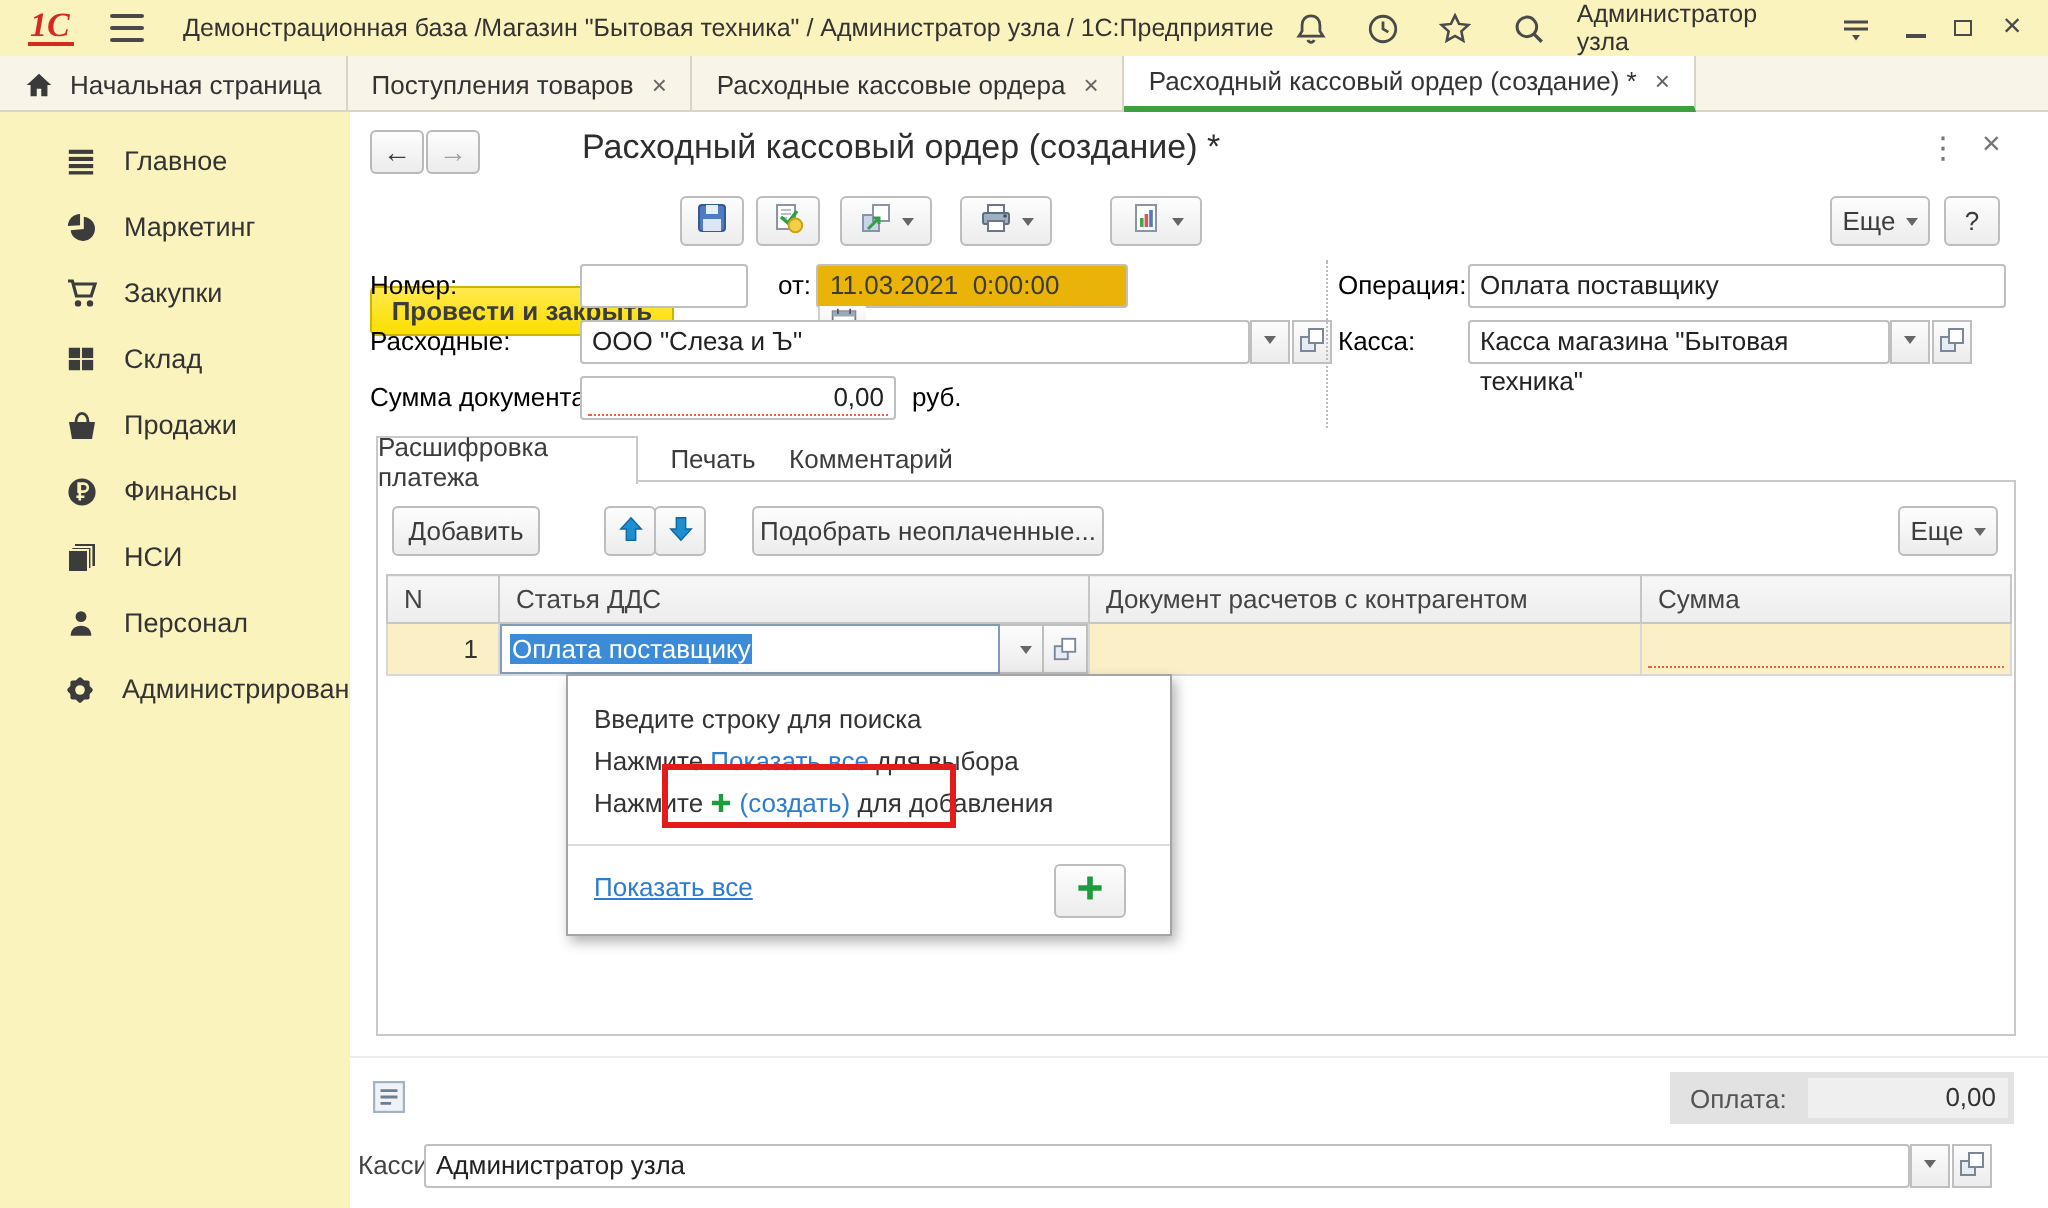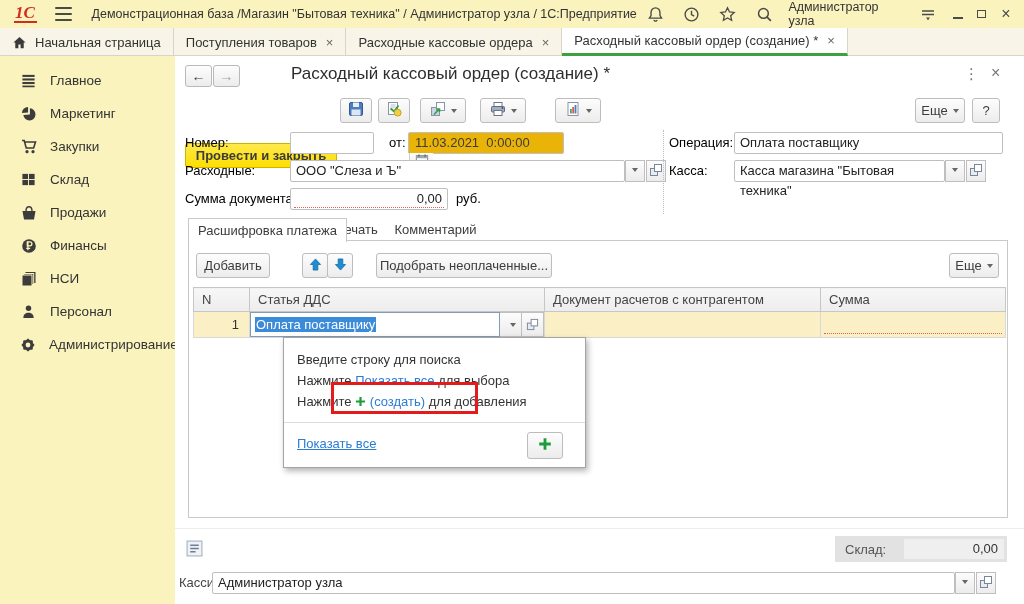--- a/index.html
+++ b/index.html
@@ -22,21 +22,21 @@
 
   
   .tabbar { position:absolute; left:0; top:28px; width:1024px; height:28px; background:#f8f4e7; border-bottom:1px solid #d9d5c6; display:flex; }
   .tab { height:28px; display:flex; align-items:center; padding:0 12px; border-right:1px solid #d9d5c6; font-size:13px; color:#333; cursor:pointer; white-space:nowrap; }
   .tab .tclose { margin-left:9px; color:#666; font-size:13px; }
   .tab.active { background:#fff; border-bottom:3px solid #3ea03e; }
   .tab-home-ic { margin-right:8px; display:flex; }
 
   
   .sidebar { position:absolute; left:0; top:56px; width:175px; height:548px; background:#fbf3bd; }
-  .side-item { height:33px; display:flex; align-items:center; padding-left:20px; cursor:pointer; }
+  .side-item { height:33px; display:flex; align-items:center; padding-left:32px; cursor:pointer; }
   .side-item:first-child { margin-top:8px; }
   .side-ic { width:17px; height:17px; margin-right:13px; display:flex; align-items:center; justify-content:center; }
   .side-lbl { font-size:13.5px; color:#333; }
 
   
   .main { position:absolute; left:175px; top:56px; width:849px; height:548px; background:#fff; }
 
   .navbtn { position:absolute; width:27px; height:22px; border:1px solid #b9b9b9; border-radius:3px; background:linear-gradient(#fdfdfd,#ececec); display:flex; align-items:center; justify-content:center; font-size:14px; cursor:pointer; }
   .nav-back { left:10px; top:9px; color:#3b3b3b; }
   .nav-fwd { left:38px; top:9px; color:#a0a0a0; }
@@ -363,21 +363,21 @@
   </div>
 
   <div class="lbl" style="left:10px;top:132px;">Сумма документа:</div>
   <div class="inp" style="left:115px;top:132px;width:158px;text-align:right;">
     <span>0,00</span>
     <span class="red-dotted"></span>
   </div>
   <div class="lbl" style="left:281px;top:132px;">руб.</div>
   <div class="vsep"></div>
 
-  <div class="dtab active" style="left:13px;width:159px;">Расшифровка платежа</div>
+  <div class="dtab active" style="left:13px;width:131px;">Расшифровка платежа</div>
   <div class="dtab" style="left:151px;width:61px;">Печать</div>
   <div class="dtab" style="left:213px;width:95px;">Комментарий</div>
 
   <div class="groupbox">
     <div class="btn gb-btn" style="left:7px;width:74px;">Добавить</div>
     <div class="btn arrbtn" style="left:113px;">
       <span><svg width="13" height="13" viewBox="0 0 14 14">
             <path d="M7 1l5.5 6H9.5v6h-5V7H1.5z" fill="#1d8fd1" stroke="#1068a0" stroke-width=".8"></path>
           </svg></span>
     </div>
@@ -455,21 +455,21 @@
   </div>
 
   <div class="form-bottom-sep"></div>
   <div class="docicon-btn">
     <span><svg width="17" height="17" viewBox="0 0 16 16">
           <rect x="1" y="1" width="14" height="14" fill="#eff2f6" stroke="#9fb0c4"></rect>
           <path d="M4 5h8M4 8h8M4 11h5" stroke="#6e7e92" stroke-width="1.3"></path>
         </svg></span>
   </div>
   <div class="totals">
-    <span class="totals-label">Склад:</span>
+    <span class="totals-label">Оплата:</span>
     <span class="totals-value">0,00</span>
   </div>
   <div class="cashier-lbl">Кассир:</div>
   <div class="inp cashier-inp">Администратор узла</div>
   <div class="combo-btn" style="left:780px;top:516px;">
       <span class="caret"></span>
     </div>
   <div class="combo-btn" style="left:801px;top:516px;">
     <span><svg width="14" height="14" viewBox="0 0 14 14">
           <rect x="1.5" y="5.5" width="7" height="7" fill="#e7ecf3" stroke="#7a8699"></rect>

